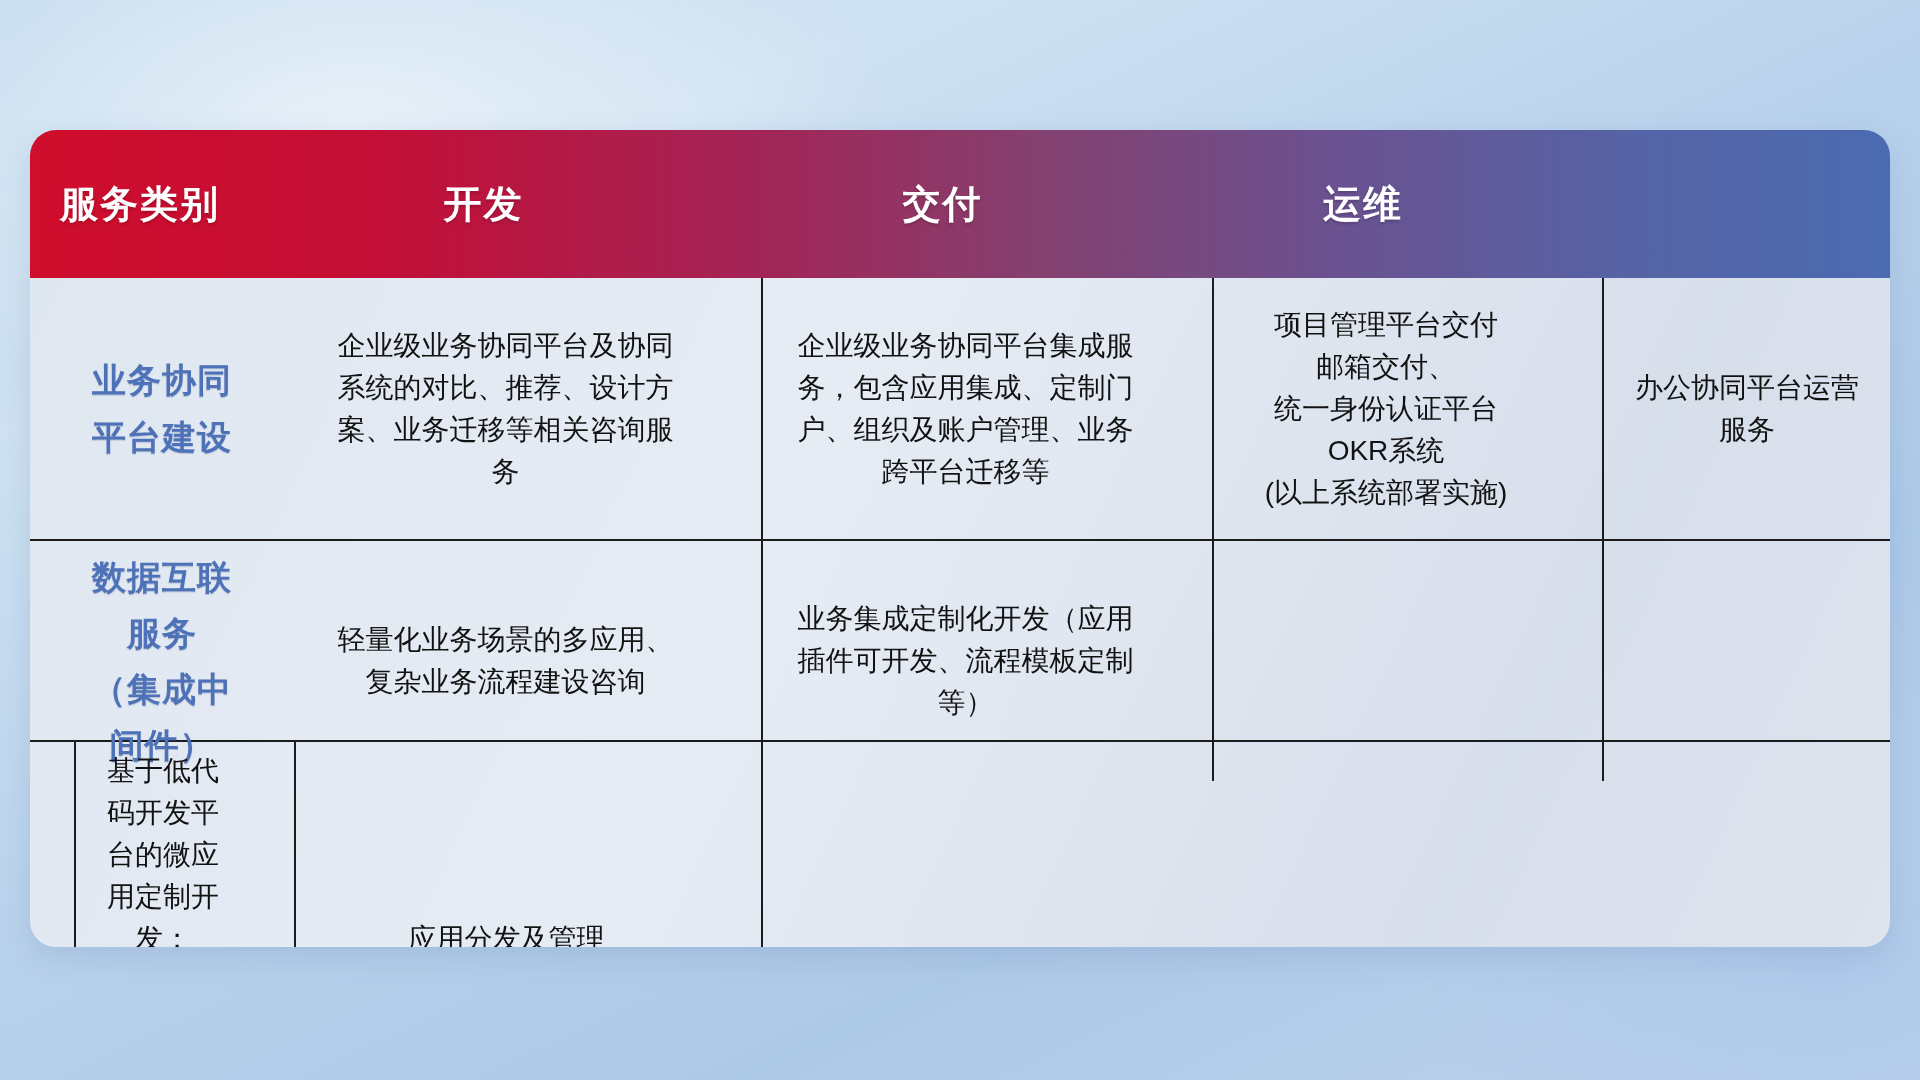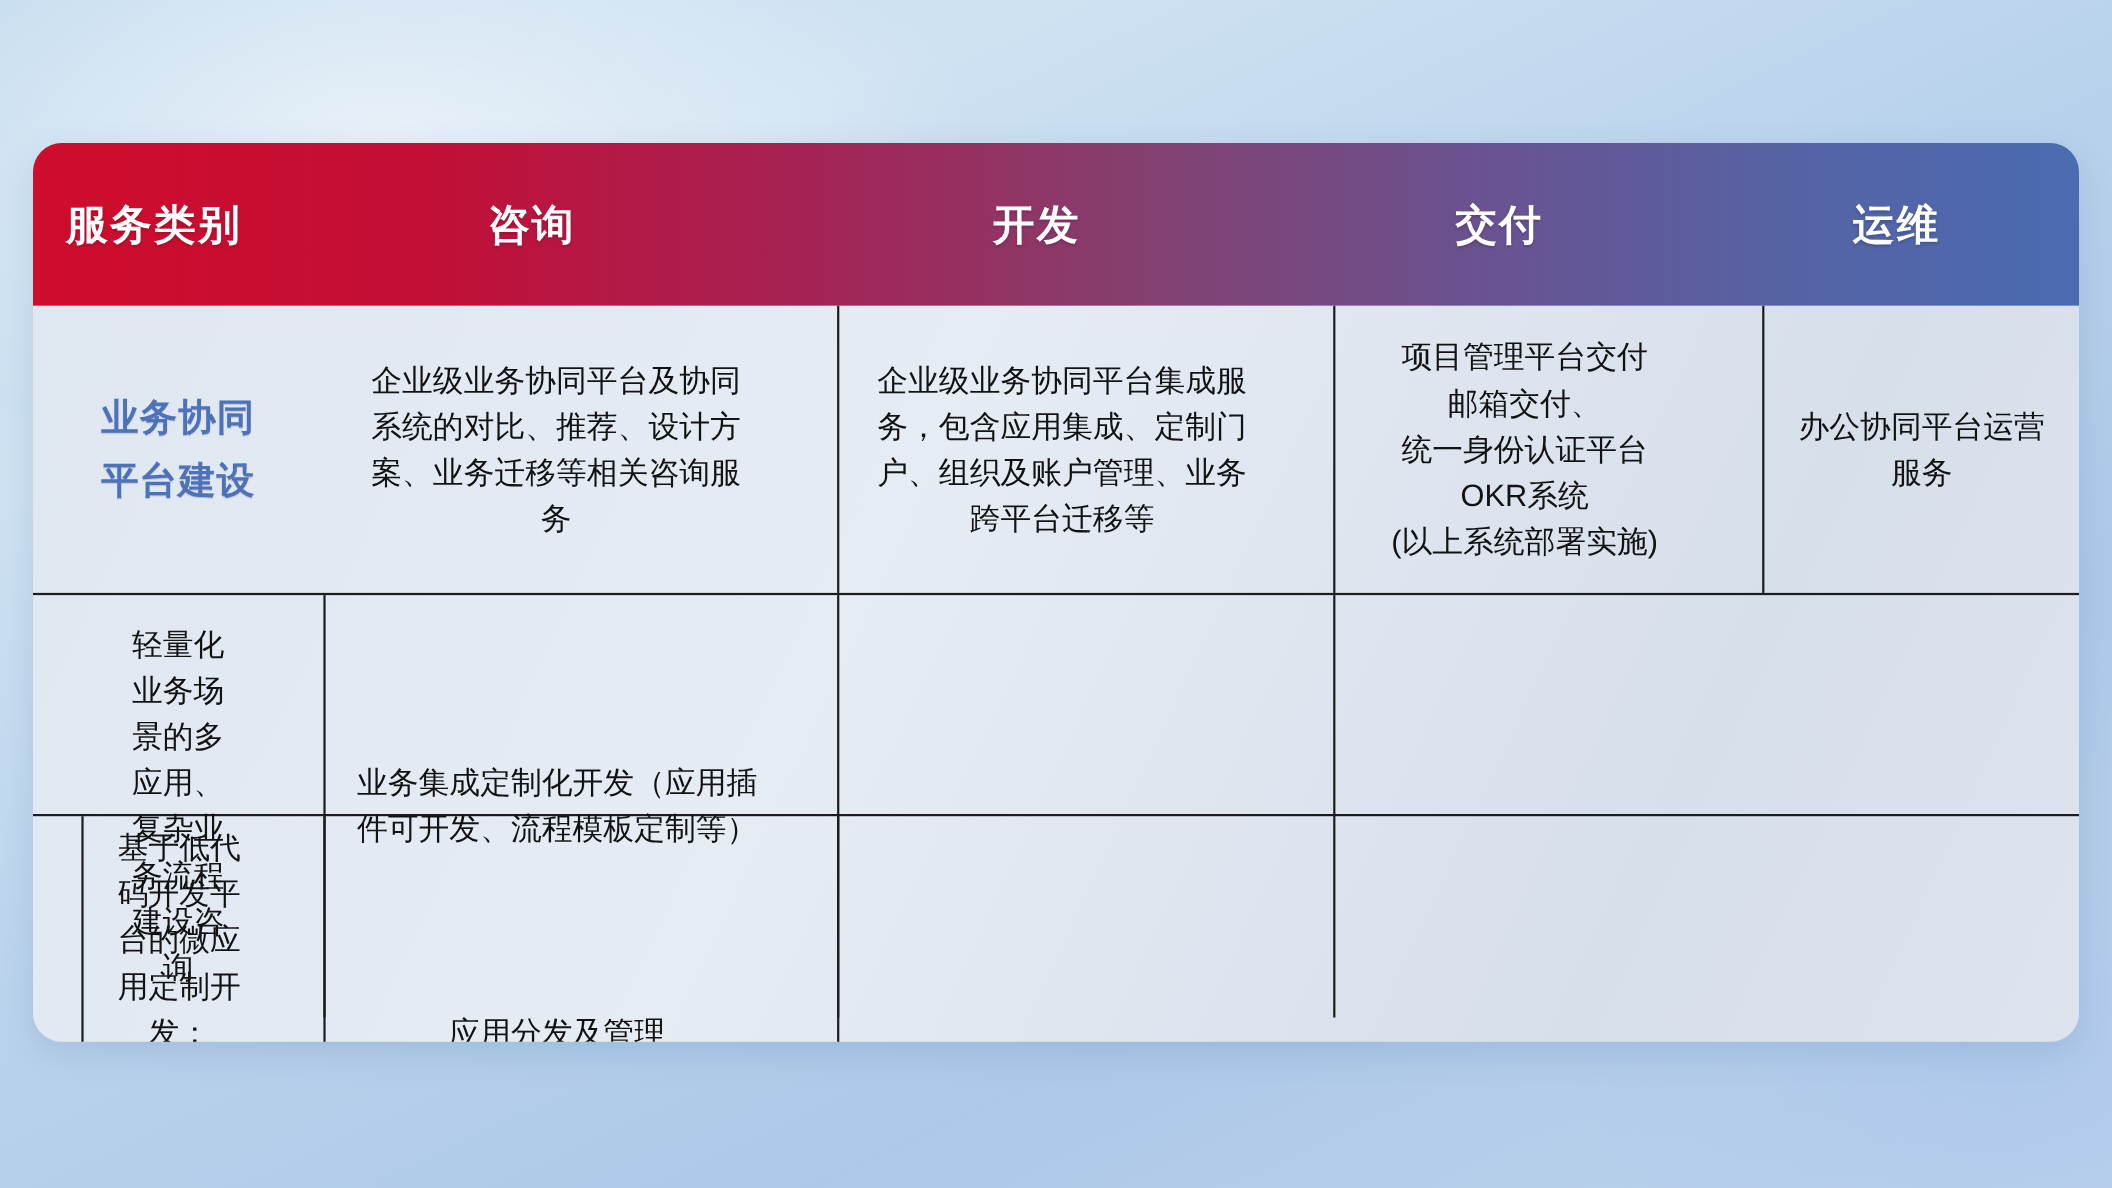--- a/index.html
+++ b/index.html
@@ -78,21 +78,20 @@
     text-shadow: 0 1px 1px rgba(40,60,110,0.25);
   }
 </style>
 </head>
 <body>
 
 <div class="table-card">
 
   <div class="table-header">
     <div class="th">服务类别</div>
-    <div class="th">咨询</div>
     <div class="th">开发</div>
     <div class="th">交付</div>
     <div class="th">运维</div>
   </div>
 
   <div class="table-body">
 
     <div class="tr tr-1">
       <div class="td row-label">业务协同
 平台建设</div>
@@ -100,20 +99,22 @@
       <div class="td col-dev">企业级业务协同平台集成服务，包含应用集成、定制门户、组织及账户管理、业务跨平台迁移等</div>
       <div class="td col-deliver">项目管理平台交付
 邮箱交付、
 统一身份认证平台
 OKR系统
 (以上系统部署实施)</div>
       <div class="td col-ops">办公协同平台运营服务</div>
     </div>
 
     <div class="tr tr-2">
+      <div class="td row-label">数据互联服务
+（集成中间件）</div>
       <div class="td col-consult">轻量化业务场景的多应用、复杂业务流程建设咨询</div>
       <div class="td col-dev">业务集成定制化开发（应用插件可开发、流程模板定制等）</div>
       <div class="td col-deliver"></div>
       <div class="td col-ops"></div>
     </div>
 
     <div class="tr tr-3">
       <div class="td col-dev">基于低代码开发平台的微应用定制开发；
 基于通过语言的微应用定制开发</div>
       <div class="td col-deliver">应用分发及管理</div>

